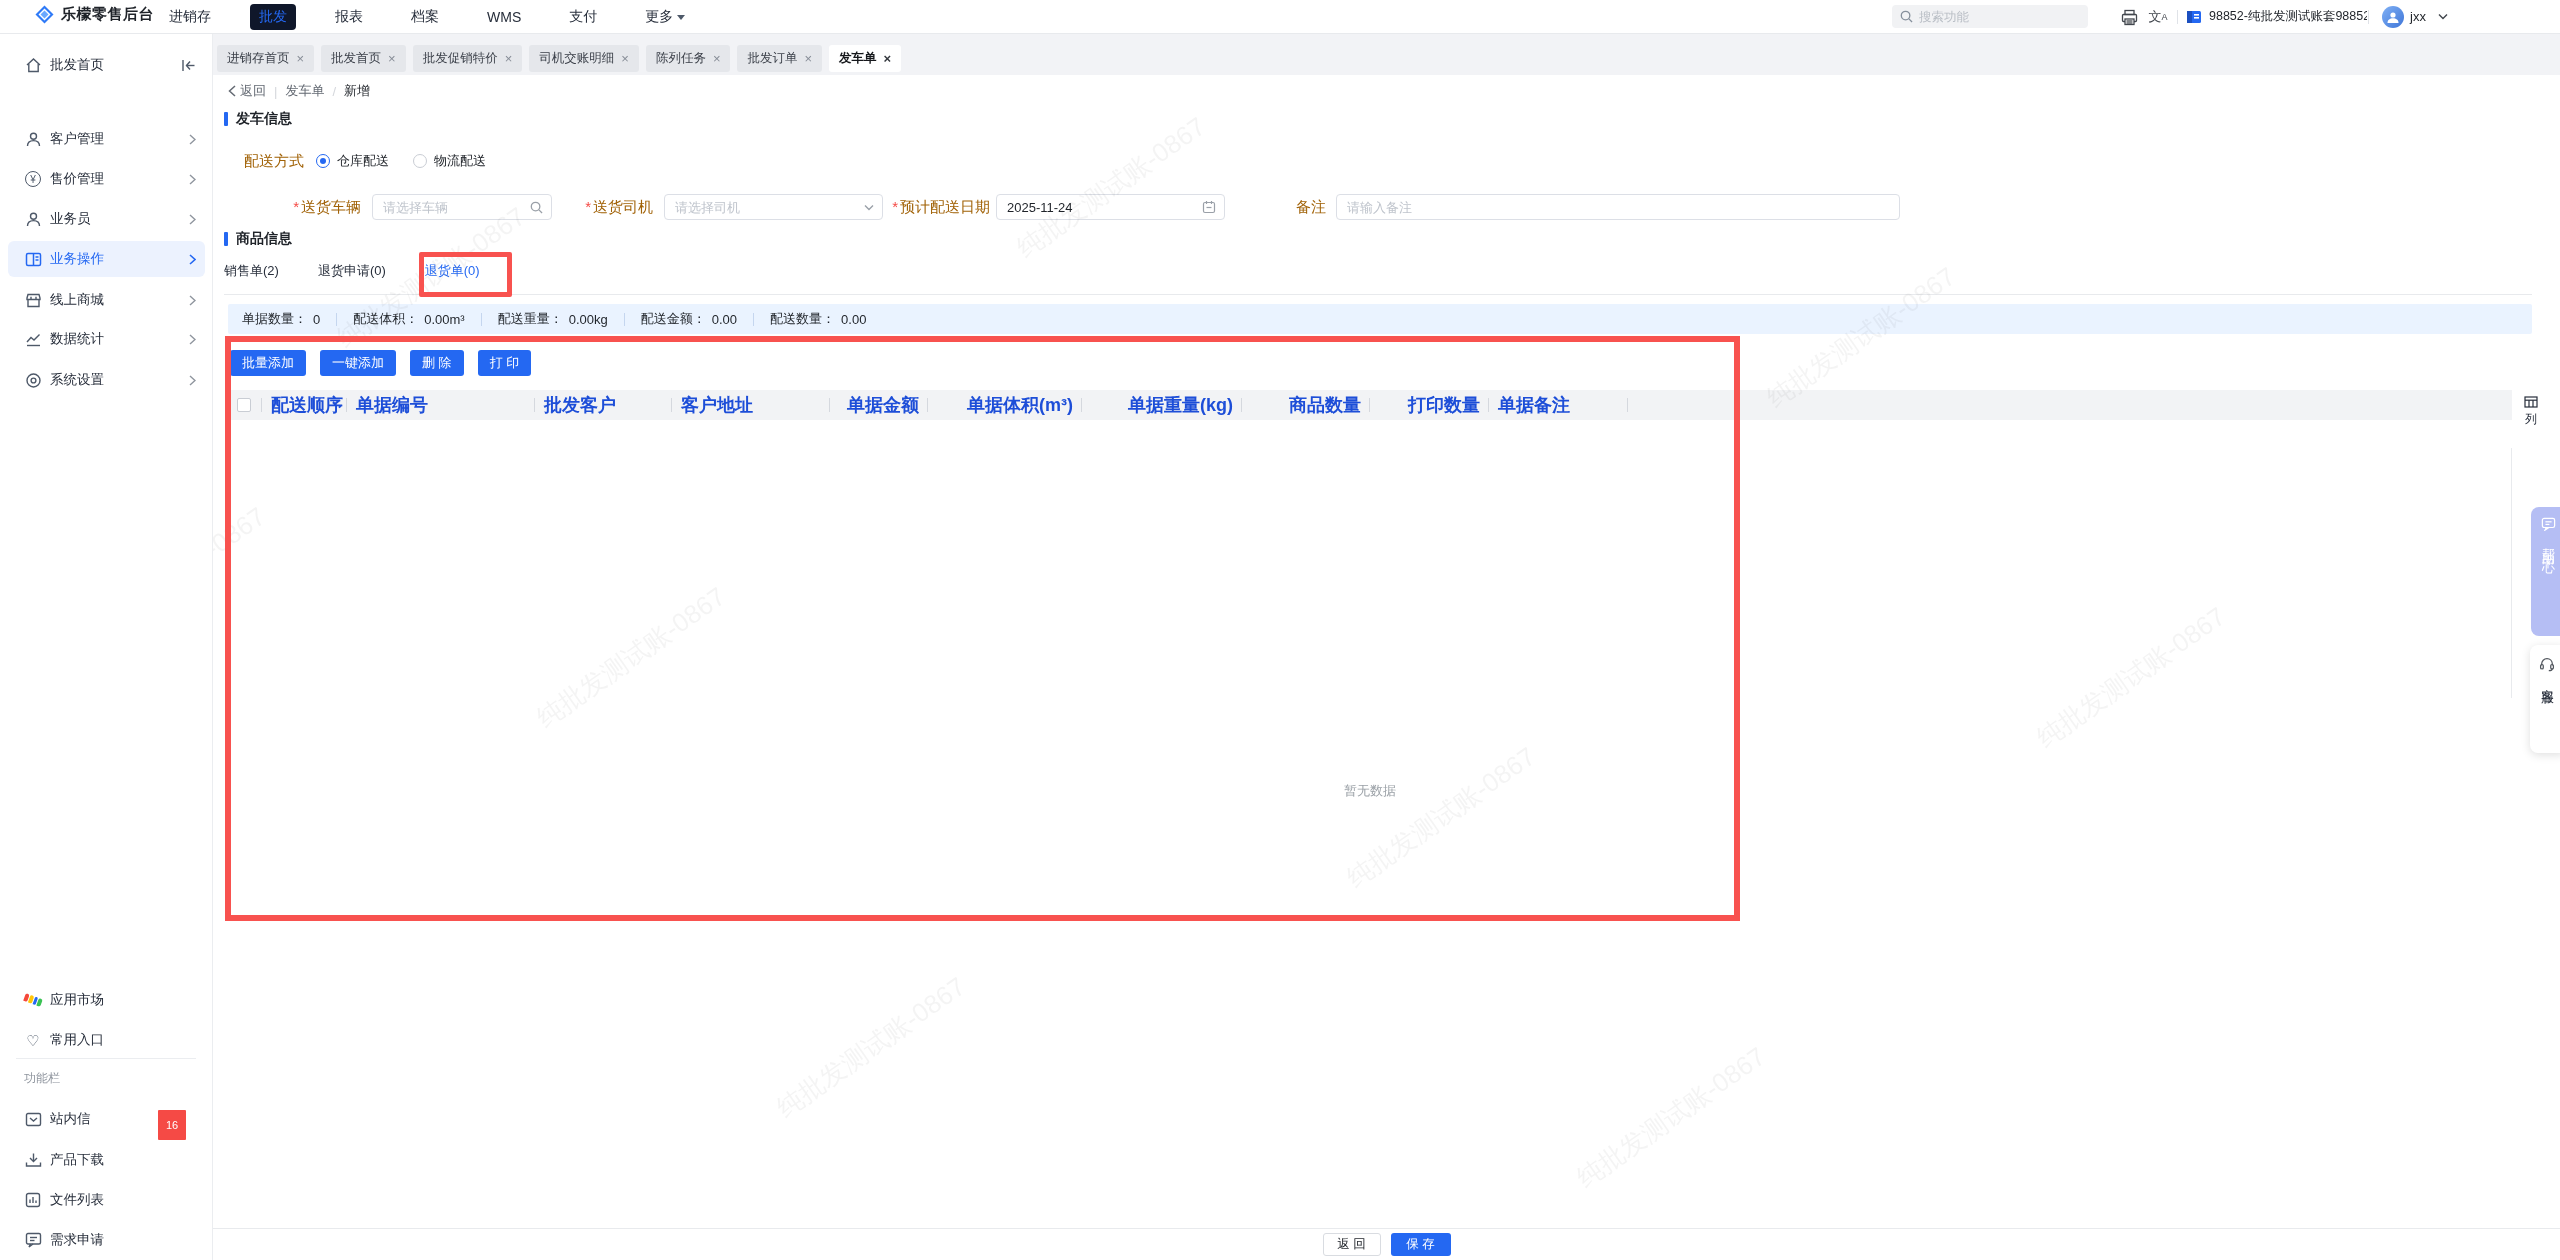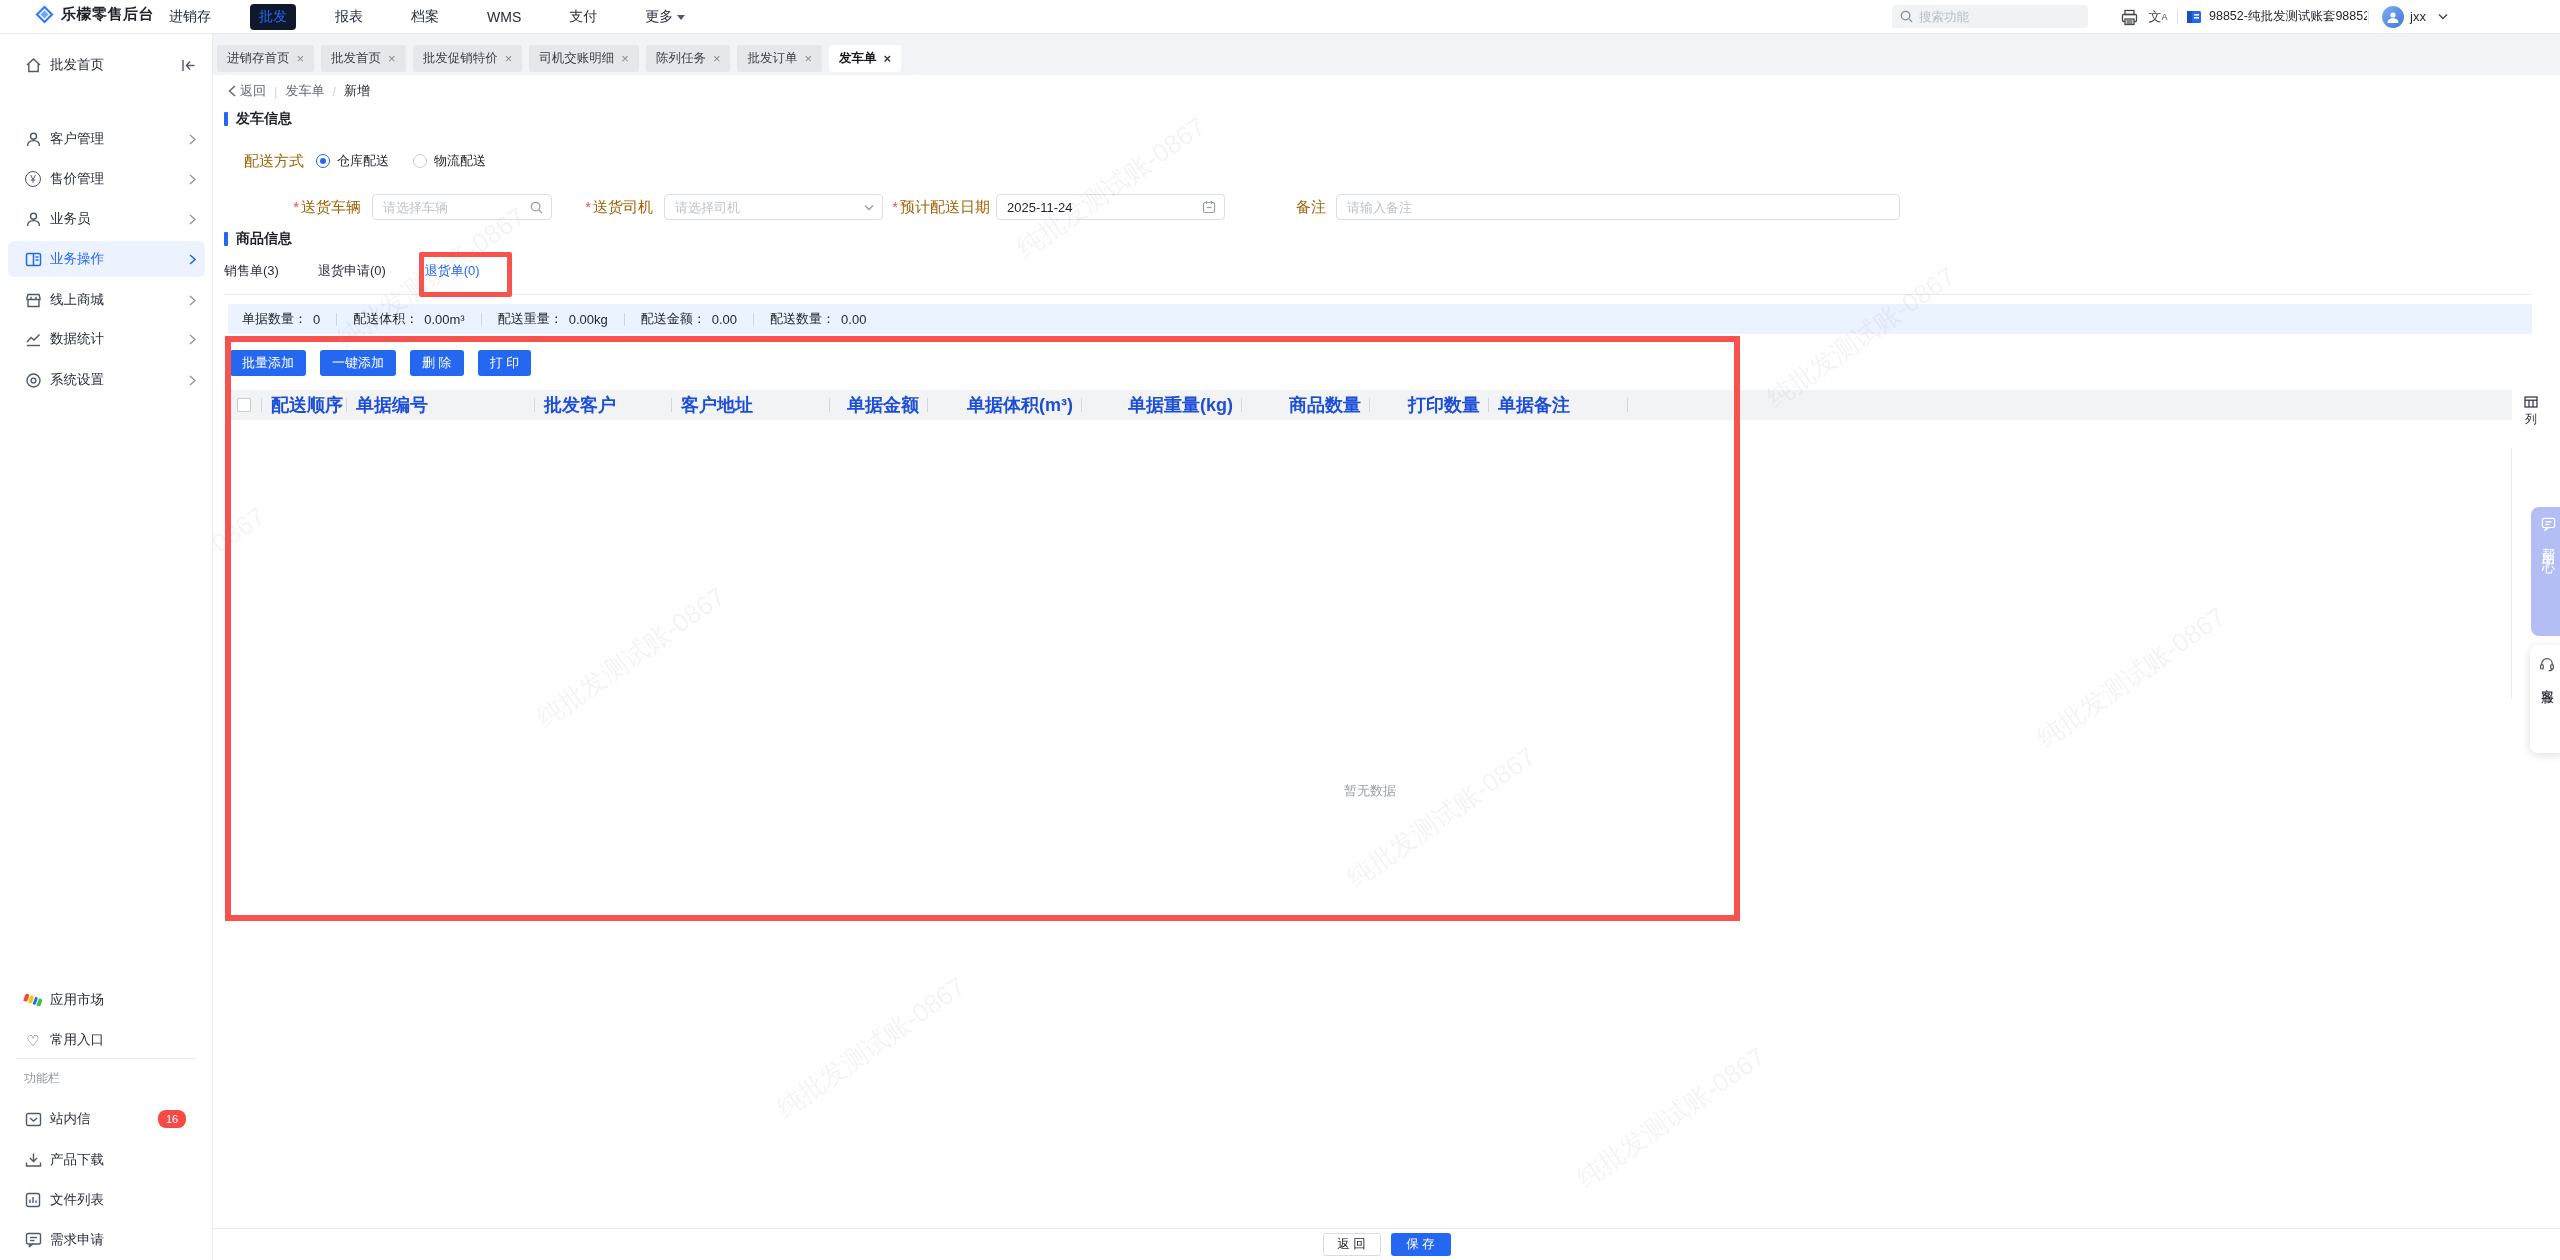--- a/index.html
+++ b/index.html
@@ -32,21 +32,21 @@
   .sidebar { position:absolute; left:0; top:34px; width:213px; bottom:0; background:#fff; border-right:1px solid #ebedf0; z-index:20; }
   .side-item { position:absolute; left:0; width:213px; height:38px; display:flex; align-items:center; cursor:pointer; }
   .side-item .ico { position:absolute; left:24px; width:18px; height:18px; display:flex; align-items:center; justify-content:center; color:#4e5969; }
   .side-item .lbl { position:absolute; left:50px; font-size:13.5px; color:#272e3b; }
   .side-item .chev { position:absolute; right:17px; display:flex; }
   .side-item.active::before { content:""; position:absolute; left:8px; right:8px; top:1px; bottom:1px; background:#ecf2fe; border-radius:6px; }
   .side-item.active .lbl { color:#2468f2; position:absolute; }
   .side-item .ico, .side-item .lbl, .side-item .chev { z-index:1; }
   .side-divider { position:absolute; left:16px; width:180px; height:1px; background:#ebedf0; }
   .side-section { position:absolute; left:24px; font-size:12px; color:#8f959e; }
-  .badge { position:absolute; left:158px; top:10px; min-width:28px; height:18px; background:#f54a45; color:#fff; border-radius:8px; font-size:11px; display:flex; align-items:center; justify-content:center; padding:0 6px; z-index:1; }
+  .badge { position:absolute; left:158px; top:10px; min-width:28px; height:30px; background:#f54a45; color:#fff; border-radius:1px; font-size:11px; display:flex; align-items:center; justify-content:center; padding:0 6px; z-index:1; }
   .yen-circle { width:16px; height:16px; border:1.4px solid #4e5969; border-radius:50%; font-size:10px; display:flex; align-items:center; justify-content:center; color:#4e5969; }
   .heart { font-size:15px; color:#4e5969; line-height:1; }
   .pinwheel { display:grid; grid-template-columns:8px 8px; grid-gap:1px; transform:rotate(20deg); }
   .pinwheel i { width:8px; height:8px; border-radius:4px 4px 4px 1px; }
 
   
   .tabstrip { position:absolute; left:213px; top:34px; right:0; height:41px; background:#f2f3f6; display:flex; align-items:flex-end; padding:0 0 3px 4px; z-index:10; }
   .wtab { height:27px; background:#e5e7eb; border-radius:3px; margin-right:7px; display:flex; align-items:center; padding:0 10px; font-size:12.5px; color:#3c414a; cursor:pointer; white-space:nowrap; }
   .wtab .x { margin-left:7px; color:#868c96; font-size:13px; }
   .wtab.active { background:#fff; color:#16181c; font-weight:bold; }
@@ -487,21 +487,21 @@
   <span class="flabel" style="left:1270px; top:194px; width:56px;">备注</span>
   <div class="fi" style="left:1336px; top:194px; width:564px;">
     <input type="text" placeholder="请输入备注" style="">
   </div>
 
   <div class="sec-title" style="left:224px; top:230px;">
       <span>商品信息</span>
     </div>
 
   <div class="gtabs">
-    <span class="gtab">销售单(3)</span>
+    <span class="gtab">销售单(2)</span>
     <span class="gtab">退货申请(0)</span>
     <span class="gtab active">退货单(0)</span>
   </div>
   <div class="gtabs-border"></div>
   <div class="gtab-underline"></div>
 
   <div class="statbar">
     <span class="stat">
         <span>单据数量：</span>
         <span class="v">0</span>

